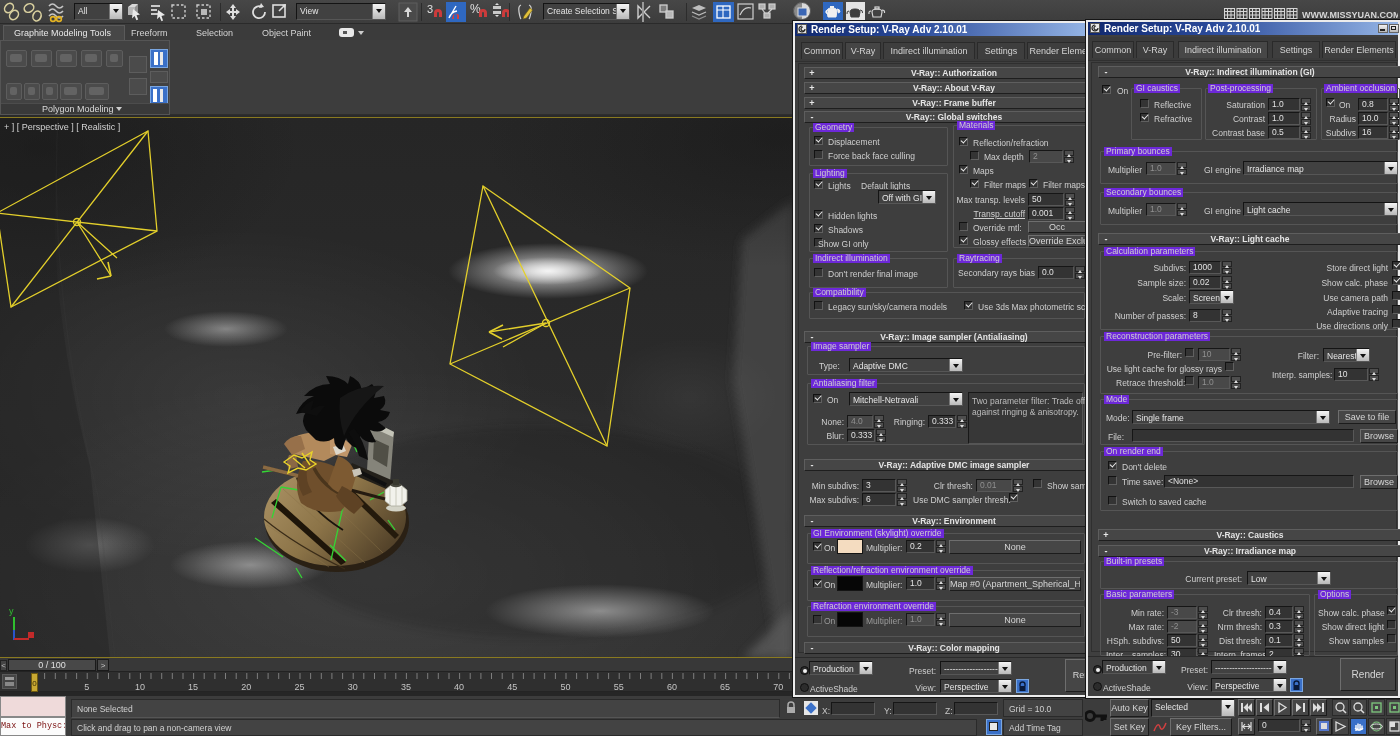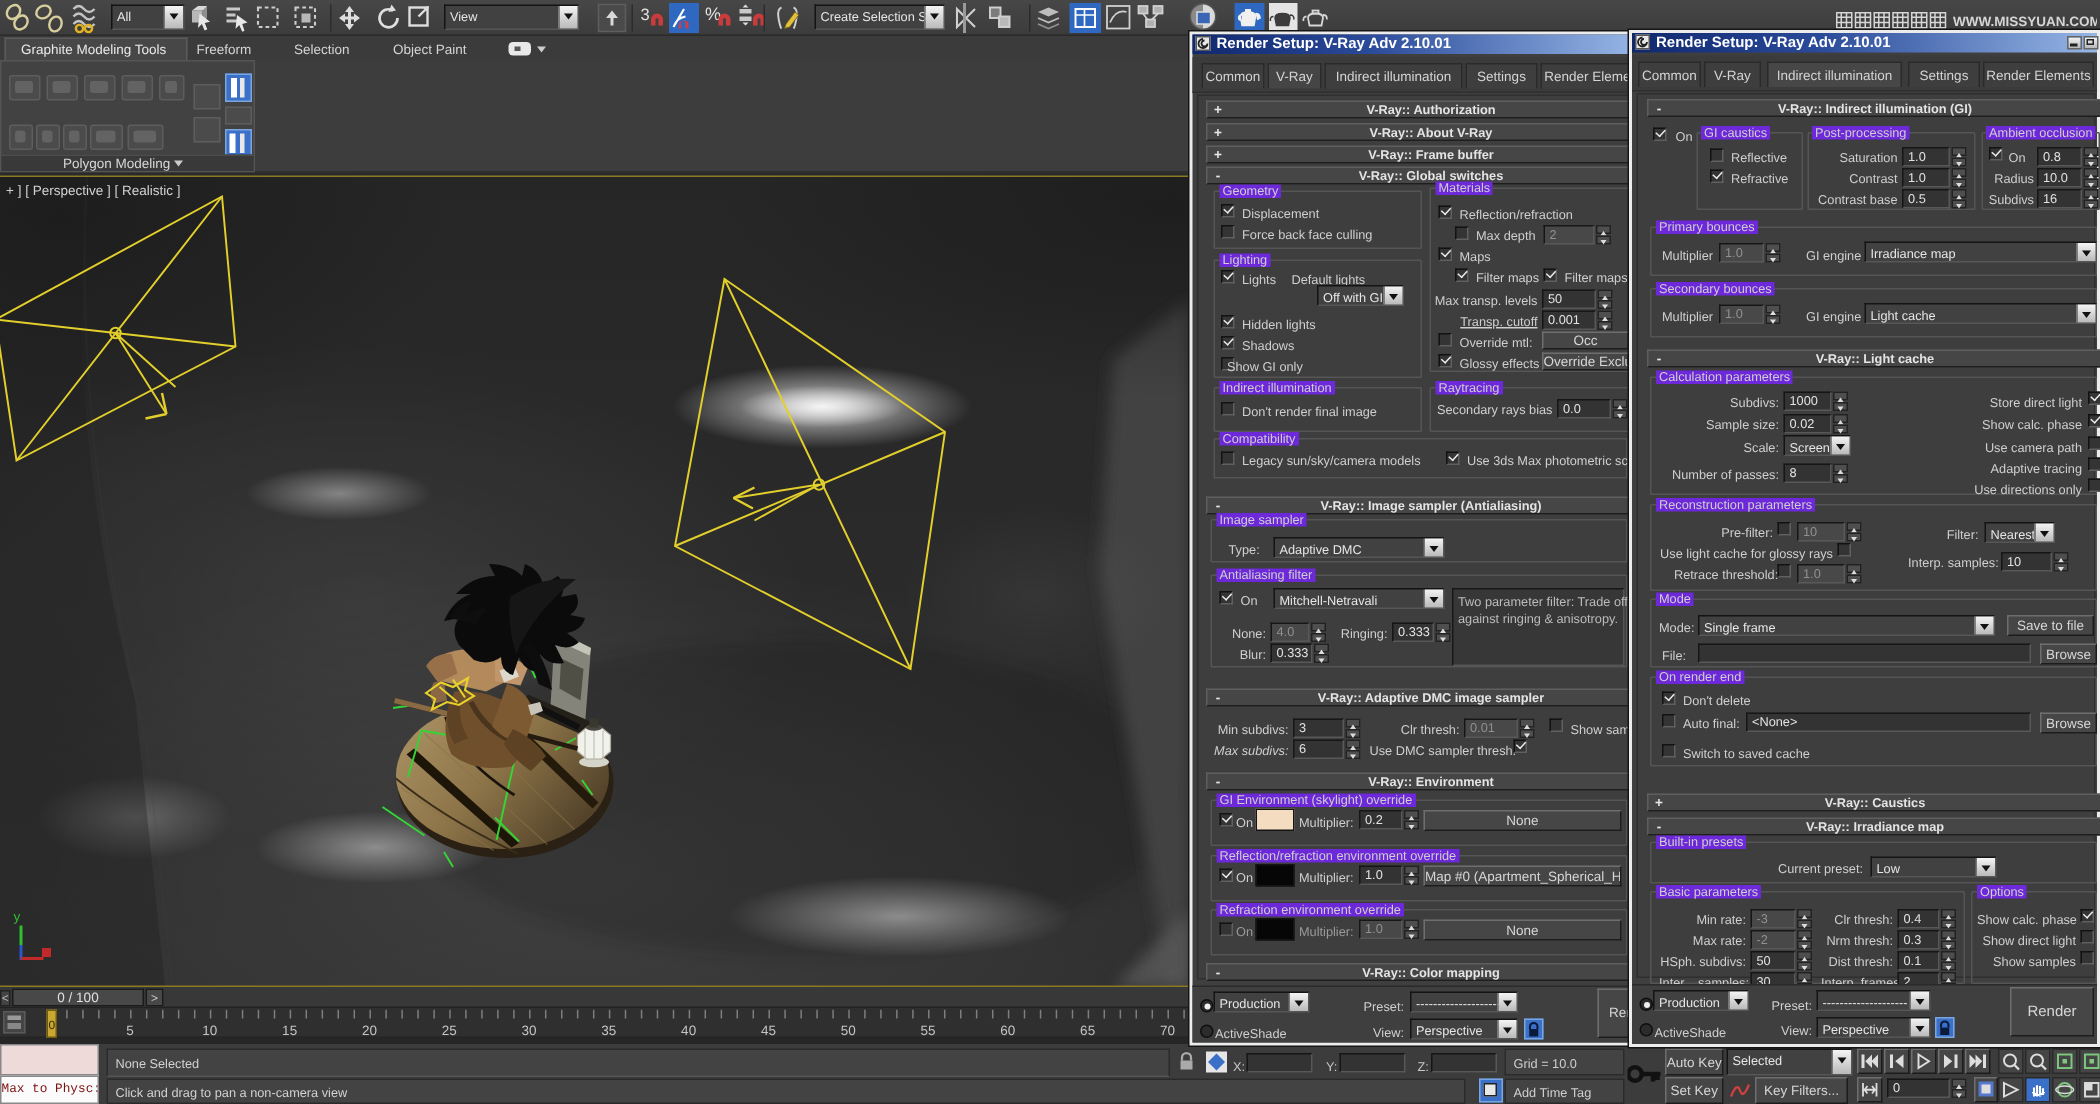--- a/index.html
+++ b/index.html
@@ -695,21 +695,21 @@
       <i class="d"></i>
     </div>
 <div class="lbl lblr" style="left:122px;top:460px;width:58px;">Clr thresh:</div>
 <div class="fld dis" style="left:183px;top:458px;width:36px">0.01</div>
 <div class="spin" style="left:220px;top:458px">
       <i class="u"></i>
       <i class="d"></i>
     </div>
 <div class="cb" style="left:240px;top:458px"></div>
 <div class="lbl" style="left:254px;top:460px;">Show sampl</div>
-<div class="lbl lblr" style="left:14px;top:474px;width:52px;font-style:italic;">Max subdivs:</div>
+<div class="lbl lblr" style="left:14px;top:474px;width:52px;">Max subdivs:</div>
 <div class="fld" style="left:69px;top:472px;width:34px">6</div>
 <div class="spin" style="left:104px;top:472px">
       <i class="u"></i>
       <i class="d"></i>
     </div>
 <div class="lbl" style="left:120px;top:474px;">Use DMC sampler thresh.</div>
 <div class="cb ck" style="left:216px;top:472px"></div>
 <div class="roll" style="left:11px;top:494px;width:300px"><span class="pm">-</span>V-Ray:: Environment</div>
 <div class="grp" style="left:14px;top:512px;width:278px;height:31px"></div>
     <div class="glb" style="left:18px;top:508px">GI Environment (skylight) override</div>
@@ -947,21 +947,21 @@
     </div>
 <div class="btn" style="left:252px;top:390px;width:58px;height:14px;line-height:12px;font-size:9px">Save to file</div>
 <div class="lbl" style="left:22px;top:412px;">File:</div>
 <div class="fld" style="left:46px;top:409px;width:222px"></div>
 <div class="btn" style="left:274px;top:409px;width:38px;height:14px;line-height:12px;font-size:9px">Browse</div>
 <div class="grp" style="left:14px;top:431px;width:298px;height:60px"></div>
     <div class="glb" style="left:18px;top:427px">On render end</div>
 <div class="cb ck" style="left:22px;top:441px"></div>
 <div class="lbl" style="left:36px;top:442px;">Don't delete</div>
 <div class="cb" style="left:22px;top:456px"></div>
-<div class="lbl" style="left:36px;top:457px;">Auto final:</div>
+<div class="lbl" style="left:36px;top:457px;">Time save:</div>
 <div class="fld" style="left:78px;top:455px;width:190px">&lt;None&gt;</div>
 <div class="btn" style="left:274px;top:455px;width:38px;height:14px;line-height:12px;font-size:9px">Browse</div>
 <div class="cb" style="left:22px;top:476px"></div>
 <div class="lbl" style="left:36px;top:477px;">Switch to saved cache</div>
 <div class="roll" style="left:12px;top:509px;width:304px"><span class="pm">+</span>V-Ray:: Caustics</div>
 <div class="roll" style="left:12px;top:525px;width:304px"><span class="pm">-</span>V-Ray:: Irradiance map</div>
 <div class="grp" style="left:14px;top:541px;width:298px;height:28px"></div>
     <div class="glb" style="left:18px;top:537px">Built-in presets</div>
 <div class="lbl lblr" style="left:78px;top:554px;width:78px;text-align:right;">Current preset:</div>
 <div class="combo" style="left:161px;top:551px;width:84px;height:14px">

